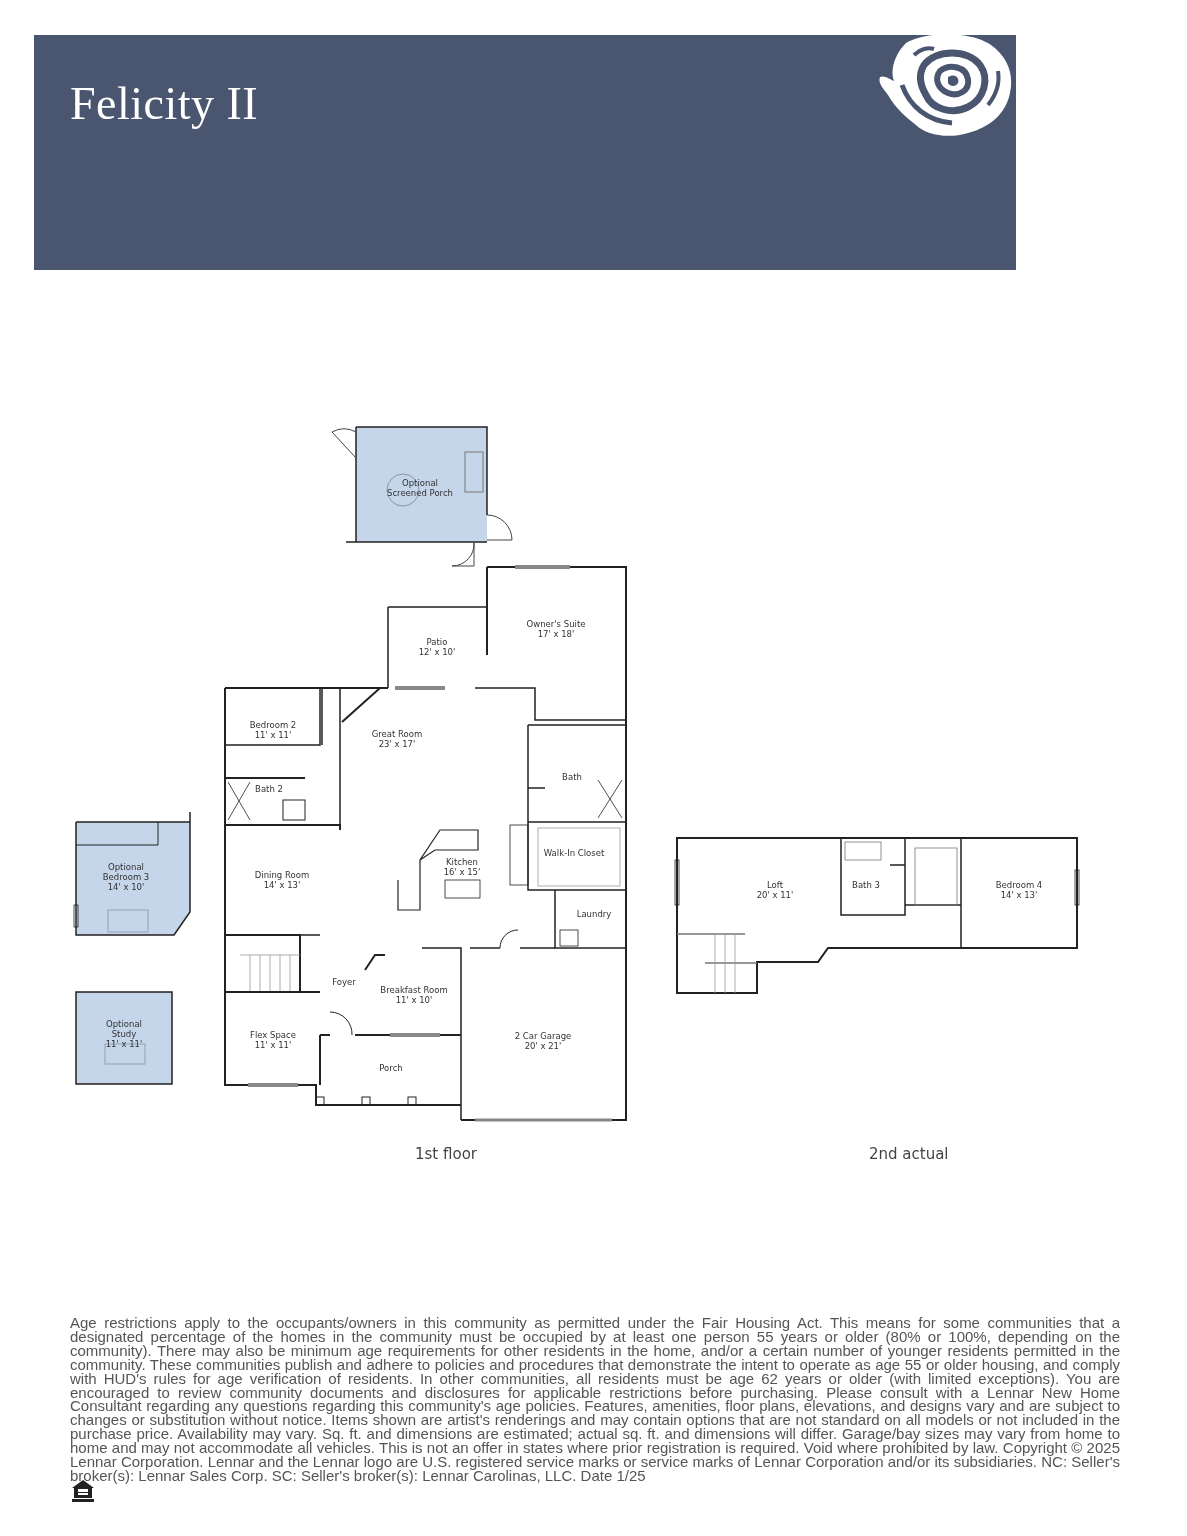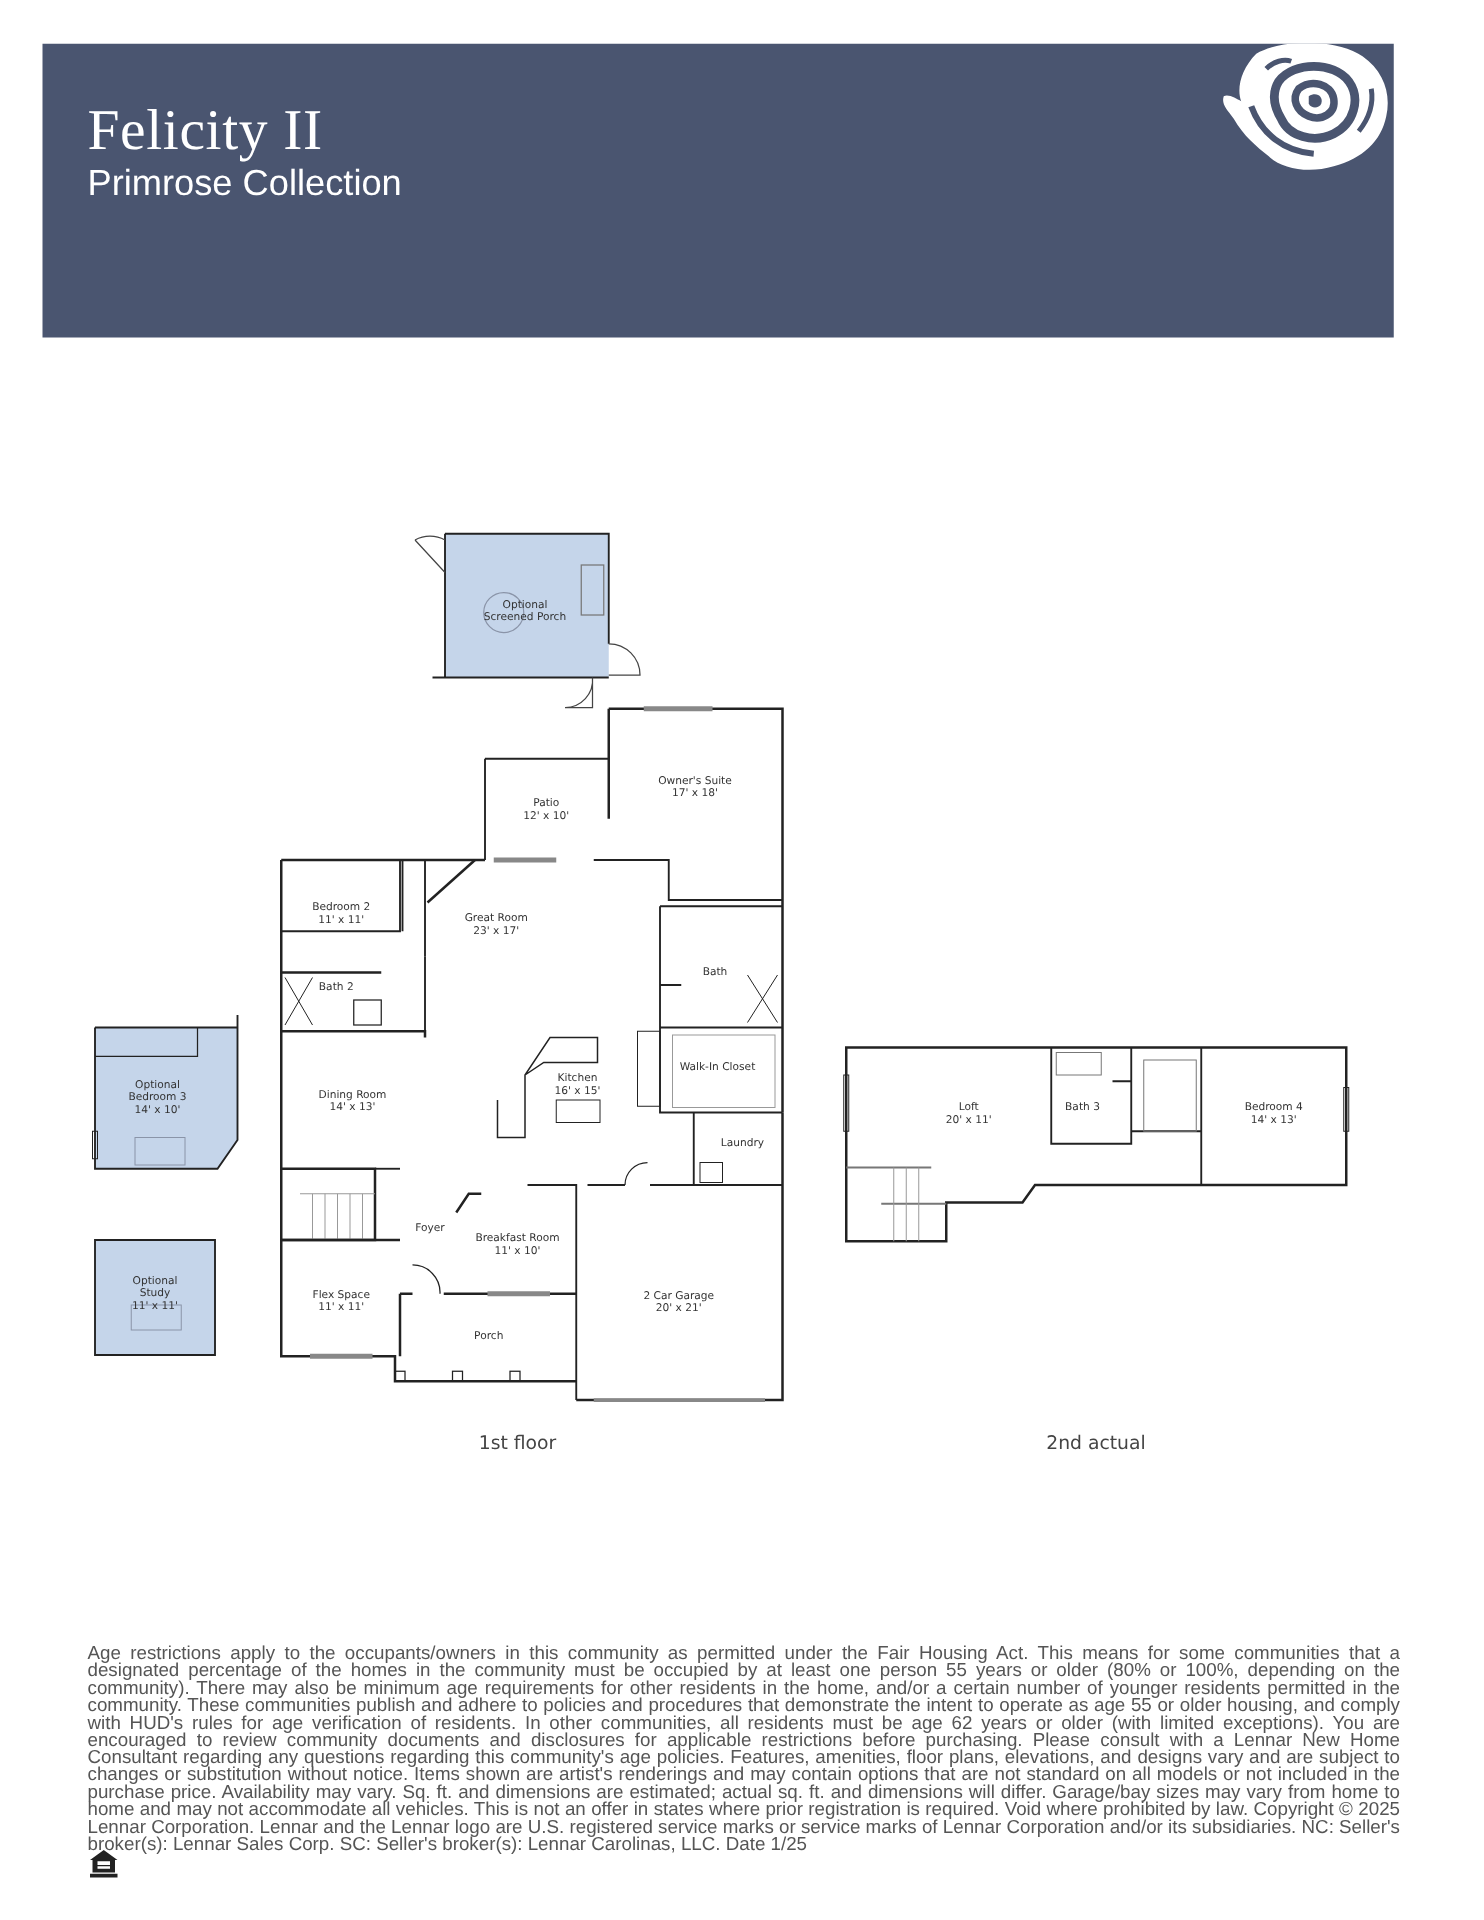--- a/index.html
+++ b/index.html
@@ -1,20 +1,20 @@
 <!DOCTYPE html>
 <html><head>
 <meta charset="utf-8">
 <style>
   * { margin: 0; padding: 0; box-sizing: border-box; }
   html, body { width: 1187px; height: 1536px; background: #ffffff; overflow: hidden; }
   body { position: relative; font-family: "Liberation Sans", sans-serif; color: #333; }
 
   .header {
-    position: absolute; left: 34px; top: 35px; width: 1081px; height: 235px;
+    position: absolute; left: 34px; top: 35px; width: 982px; height: 235px;
     background: #4a5570;
   }
   .plan-name {
     position: absolute; left: 36px; top: 42px;
     font-family: "Liberation Serif", serif; font-size: 46px; color: #ffffff; letter-spacing: 0.5px;
   }
   .collection {
     position: absolute; left: 36px; top: 96px;
     font-family: "Liberation Sans", sans-serif; font-size: 29px; color: #ffffff; font-weight: normal;
   }
@@ -22,35 +22,34 @@
   .sqft { font-size: 22px; font-weight: bold; margin-bottom: 18px; }
   .spec-line { font-size: 21px; line-height: 33px; }
   .dot { display: inline-block; margin: 0 10px; font-size: 16px; vertical-align: 2px; }
   .rose { position: absolute; right: 0; top: 0; width: 140px; height: 104px; }
 
   .plans { position: absolute; left: 0; top: 0; width: 1187px; height: 1536px; }
   .room-label {
     font-family: "DejaVu Sans", sans-serif; font-size: 8.5px; fill: #333; text-anchor: middle;
   }
   .floor-label {
-    position: absolute; font-family: "DejaVu Sans", sans-serif; font-size: 15px; color: #444;
+    position: absolute; font-family: "DejaVu Sans", sans-serif; font-size: 15px; color: #444; margin-left: 32px;
   }
 
   .footer { position: absolute; left: 70px; top: 1316px; width: 1050px; }
   .contact { font-size: 15px; color: #333; margin-bottom: 10px; }
   .contact .sep { color: #999; margin: 0 4px; }
   .disclaimer { font-size: 15px; line-height: 13.9px; color: #555; text-align: justify; }
   .eho { position: absolute; left: 70px; top: 1478px; width: 26px; height: 26px; }
 </style>
 </head>
 <body>
 
 <div class="header">
   <div class="plan-name">Felicity II</div>
-  <div class="collection">Primrose Collection</div>
 
 
   <svg class="rose" viewBox="0 0 140 104">
     <path d="M30 8 C50 -4 95 -4 115 10 C132 22 138 40 134 58 C130 78 115 92 92 98 C72 104 50 100 40 90 C30 82 20 74 12 60 C6 52 2 48 4 42 C8 40 14 44 18 46 C14 36 18 20 30 8 Z" fill="#ffffff"></path>
     <path d="M48 30 C60 14 92 14 104 30 C114 44 108 64 92 72 C76 80 56 74 50 60 C44 50 42 40 48 30 Z" fill="none" stroke="#4a5570" stroke-width="7"></path>
     <path d="M64 36 C74 28 90 32 92 44 C94 56 82 62 72 58 C62 54 58 44 64 36 Z" fill="none" stroke="#4a5570" stroke-width="6"></path>
     <path d="M72 42 C78 38 84 42 82 48 C80 52 74 52 72 48 Z" fill="#4a5570"></path>
     <path d="M26 50 C34 72 52 86 76 88" fill="none" stroke="#4a5570" stroke-width="5"></path>
     <path d="M112 70 C120 60 124 48 122 36" fill="none" stroke="#4a5570" stroke-width="4"></path>
     <path d="M38 20 C44 14 52 12 58 14" fill="none" stroke="#4a5570" stroke-width="4"></path>

